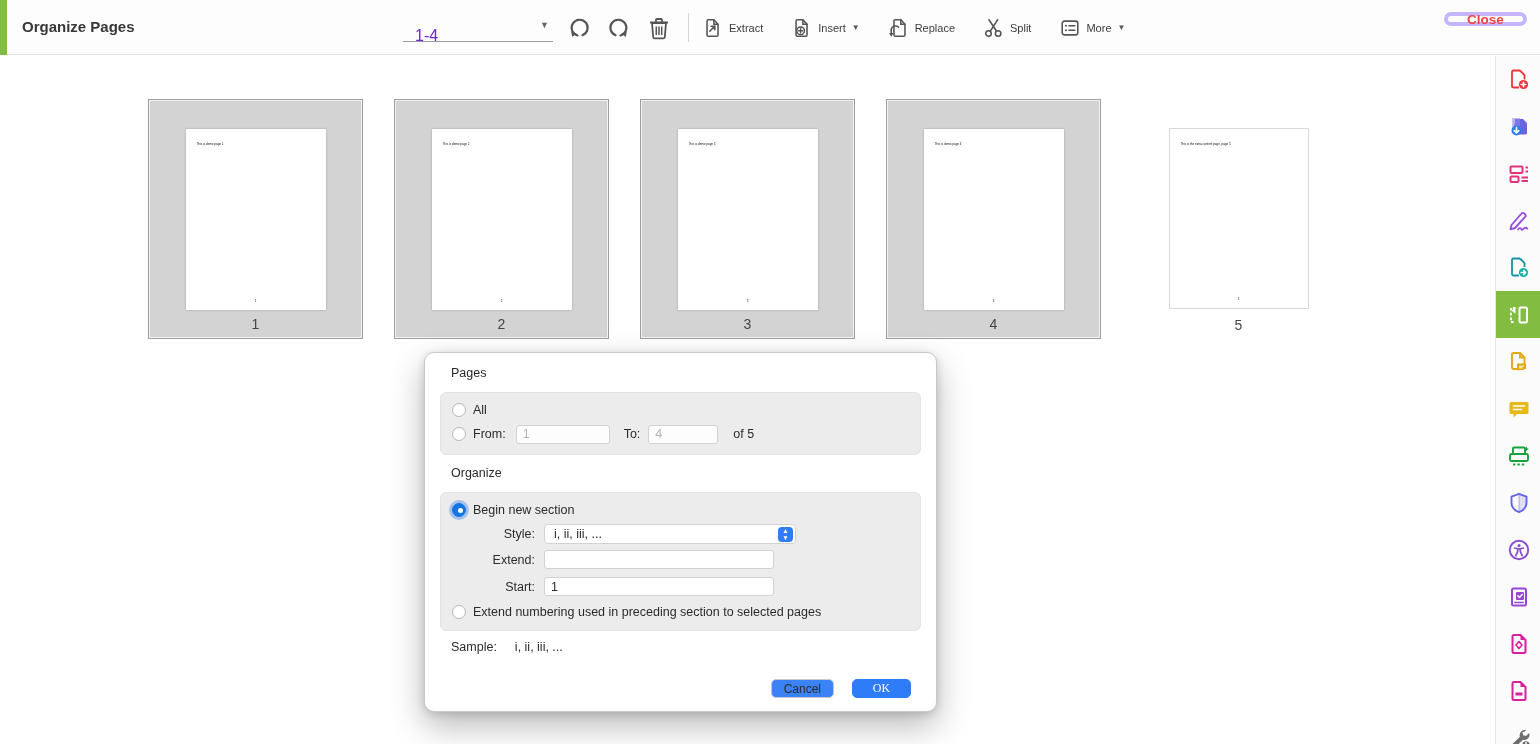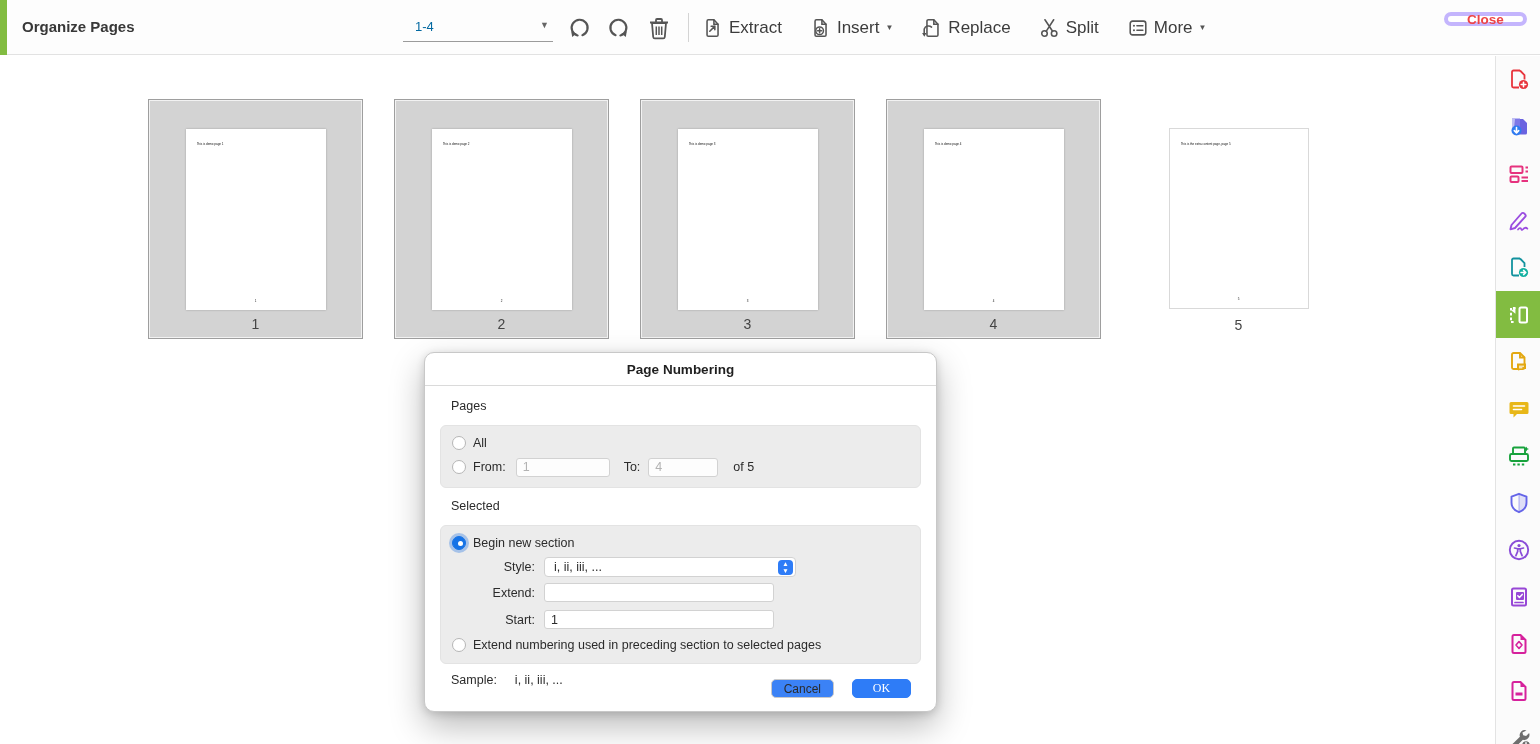--- a/index.html
+++ b/index.html
@@ -4,27 +4,27 @@
 <style>
   * { margin:0; padding:0; box-sizing:border-box; }
   html,body { width:1540px; height:744px; }
   body { font-family:"Liberation Sans", sans-serif; background:#fff; overflow:hidden; position:relative; }
 
   
   .toolbar { position:absolute; left:0; top:0; width:1540px; height:55px; background:#fdfdfd; border-bottom:1px solid #e2e2e2; }
   .accent-bar { position:absolute; left:0; top:0; width:7px; height:55px; background:#82bc41; }
   .tb-title { position:absolute; left:22px; top:18px; font-size:15px; font-weight:700; color:#383838; }
   .range-wrap { position:absolute; left:403px; top:11px; width:150px; height:31px; border-bottom:1px solid #9b9b9b; cursor:pointer; }
-  .range-val { position:absolute; left:12px; top:8px; font-size:13px; color:#0369a1; }
+  .range-val { position:absolute; left:12px; top:16px; font-size:16px; color:#6d28d9; }
   .range-caret { position:absolute; right:4px; top:9px; font-size:9px; color:#666; }
   .tb-iconbtn { position:absolute; top:11px; width:34px; height:34px; display:flex; align-items:center; justify-content:center; cursor:pointer; }
   .tb-divider { position:absolute; left:688px; top:13px; width:1px; height:29px; background:#d4d4d4; }
   .tb-actions { position:absolute; left:702px; top:0; height:55px; display:flex; align-items:center; gap:28px; }
   .tb-action { display:flex; align-items:center; gap:5px; cursor:pointer; }
-  .tb-action .lbl { font-size:17px; color:#3c3c3c; }
+  .tb-action .lbl { font-size:11px; color:#3c3c3c; }
   .tb-action .caret { font-size:8px; color:#555; margin-left:1px; }
   .close-btn { position:absolute; left:1444px; top:12px; width:83px; height:14px; border:4px solid #c4b5fd; border-radius:16px; background:#fff; font-size:13.5px; font-weight:700; color:#ef4444; display:flex; align-items:center; justify-content:center; cursor:pointer; }
 
   
   .thumb { position:absolute; top:99px; width:215px; height:240px; }
   .thumb.selected { background:#d3d3d3; border:1px solid #9e9e9e; box-shadow:inset 0 0 0 1px #f2f2f2; }
   .thumb .page { position:absolute; left:50%; transform:translateX(-50%); top:29px; width:140px; height:181px; background:#fff; }
   .thumb.selected .page { box-shadow:0 0 2px rgba(0,0,0,.25); }
   .thumb.plain .page { border:1px solid #d9d9d9; }
   .thumb .tiny-head { position:absolute; left:11px; top:13px; font-size:3px; color:#111; white-space:nowrap; overflow:hidden; max-width:120px; }
@@ -181,41 +181,38 @@
 </div>
 <div class="thumb plain" style="left:1131px">
   <div class="page">
     <div class="tiny-head">This is the extra content page, page 5</div>
     <div class="tiny-foot">5</div>
   </div>
   <div class="num">5</div>
 </div>
 
 <div class="dialog">
-  <div class="dlg-titlebar">
-    <span class="dlg-title">Page Numbering</span>
-  </div>
   <div class="dlg-body">
     <div class="sec-label">Pages</div>
     <div class="groupbox">
       <div class="row">
         <span class="radio"></span>
         <span class="radio-lbl">All</span>
       </div>
       <div class="row" style="min-height:26px">
         <span class="radio"></span>
         <span class="radio-lbl">From:</span>
         <input class="mini-input dim" style="width: 94px; margin-left: 10px;" value="1">
         <span class="frm-lbl" style="margin-left:14px">To:</span>
         <input class="mini-input dim" style="width: 70px; margin-left: 8px;" value="4">
         <span class="frm-lbl" style="margin-left:15px">of 5</span>
       </div>
     </div>
 
-    <div class="sec-label" style="margin-top:11px">Selected</div>
+    <div class="sec-label" style="margin-top:11px">Organize</div>
     <div class="groupbox">
       <div class="row">
         <span class="radio on halo"></span>
         <span class="radio-lbl">Begin new section</span>
       </div>
       <div class="row indent" style="min-height:25px">
         <span class="field-lbl">Style:</span>
         <div class="select-box">
           <span class="sel-val">i, ii, iii, ...</span>
           <span class="stepper">

